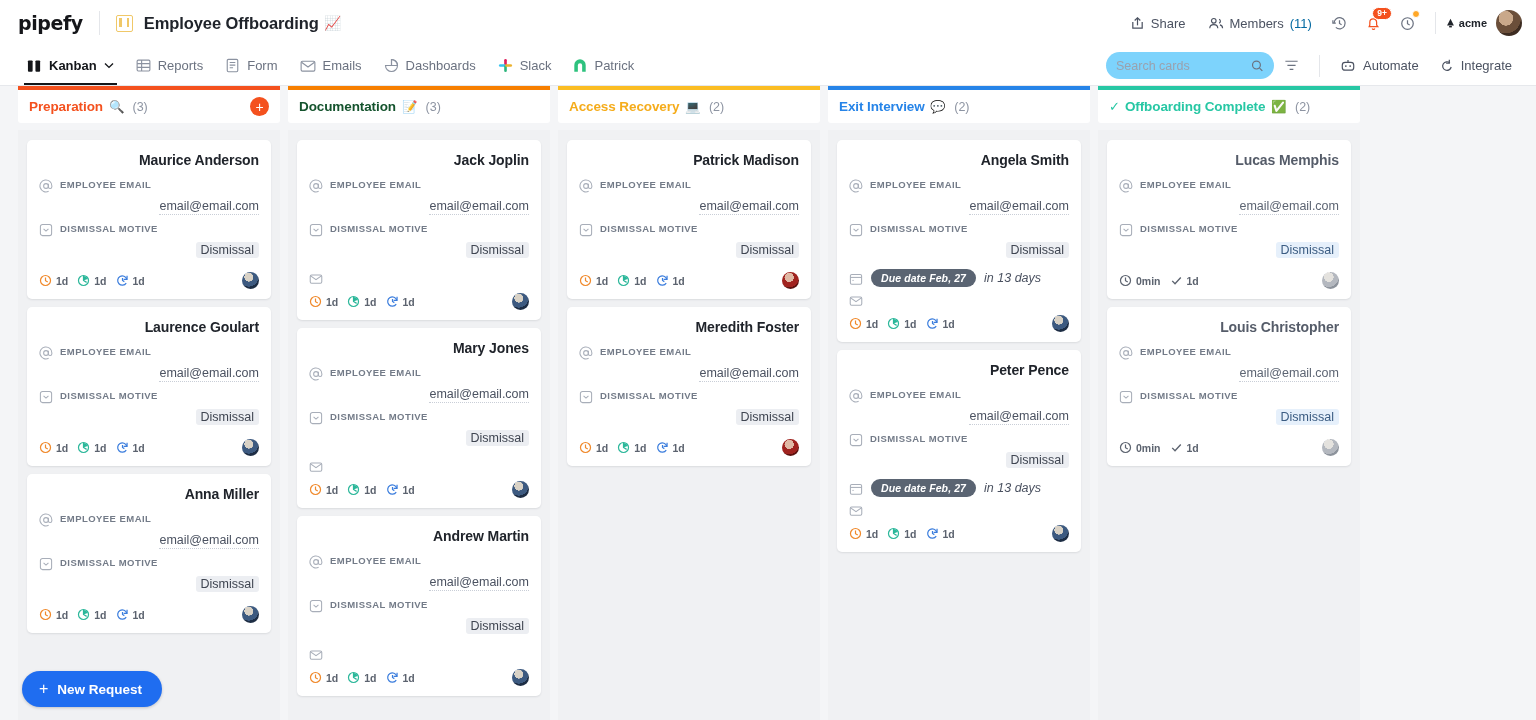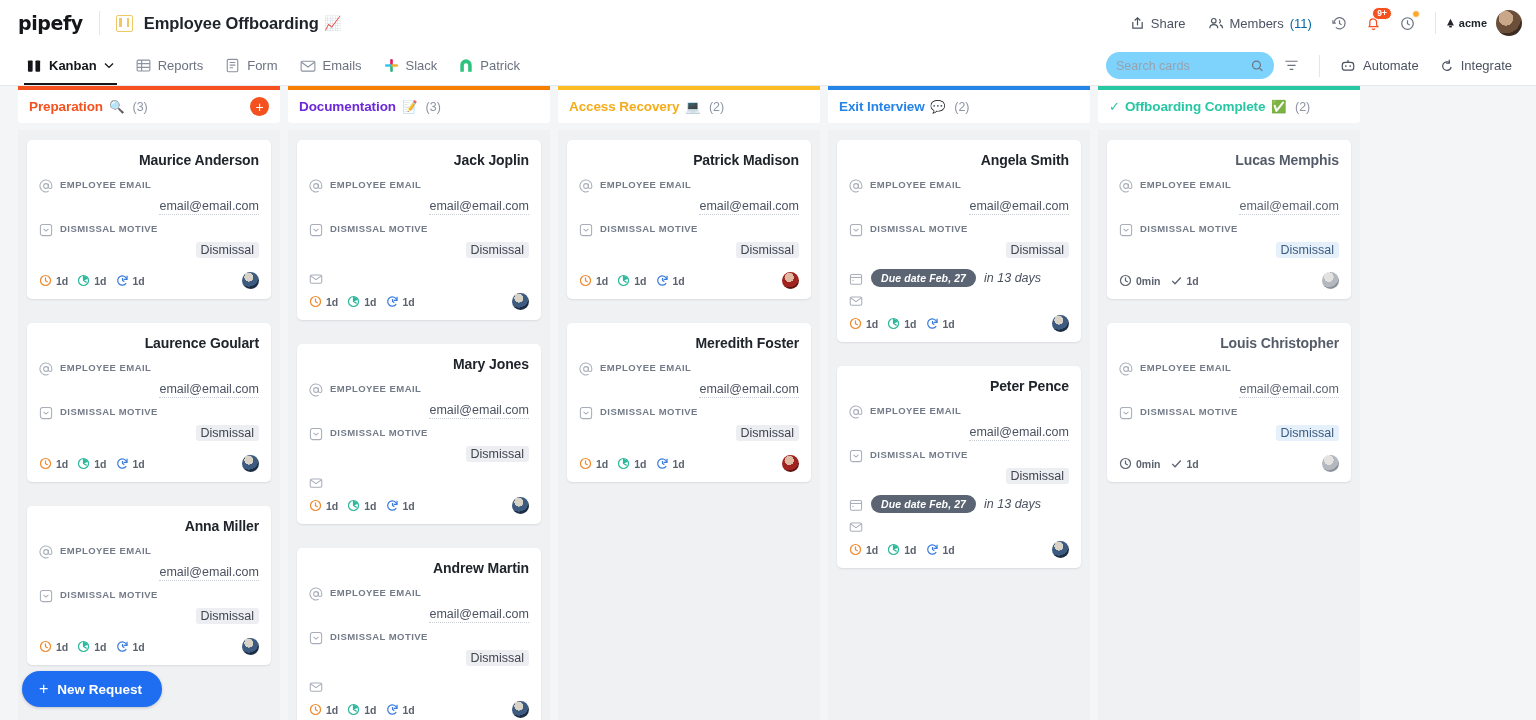--- a/index.html
+++ b/index.html
@@ -225,21 +225,21 @@
     padding: 10px 9px;
     overflow: hidden;
     margin-top: 7px;
   }
 
   
   .card {
     background: #fff;
     border-radius: 5px;
     padding: 12px 12px 10px;
-    margin-bottom: 24px;
+    margin-bottom: 8px;
     box-shadow: 0 1px 2px rgba(22,28,45,0.10);
   }
   .card-title {
     font-size: 14px;
     font-weight: 700;
     color: #20242b;
     margin-bottom: 10px;
     letter-spacing: -0.1px;
   }
   .card.done .card-title { color: #555c69; font-weight: 600; }
@@ -437,20 +437,27 @@
   </div>
 
   <div class="nav-item">
     <svg width="16" height="14" viewBox="0 0 17 14" fill="none" stroke="#8b92a0" stroke-width="1.2">
       <rect x="1.2" y="2" width="14.6" height="10.4" rx="1.4"></rect>
         <path d="m1.6 3 6.9 5 6.9-5"></path>
     </svg>
     <span>Emails</span>
   </div>
 
+  <div class="nav-item">
+    <svg width="15" height="15" viewBox="0 0 16 16" fill="none" stroke="#8b92a0" stroke-width="1.2">
+      <path d="M8 8V1.6A6.4 6.4 0 1 1 1.6 8z"></path>
+        <path d="M8 1.6A6.4 6.4 0 0 1 14.4 8H8z"></path>
+    </svg>
+    <span>Dashboards</span>
+  </div>
 
   <div class="nav-item">
     <svg width="15" height="15" viewBox="0 0 16 16">
       <rect x="6.6" y="1" width="2.8" height="7.4" rx="1.4" fill="#e01e5a"></rect>
       <rect x="1" y="6.6" width="7.4" height="2.8" rx="1.4" fill="#36c5f0"></rect>
       <rect x="6.6" y="7.6" width="2.8" height="7.4" rx="1.4" fill="#2eb67d"></rect>
       <rect x="7.6" y="6.6" width="7.4" height="2.8" rx="1.4" fill="#ecb22e"></rect>
     </svg>
     <span>Slack</span>
   </div>
@@ -615,21 +622,21 @@
                 <path d="M7 4.2V7l2 1.2"></path>
               </svg>
               <span>1d</span>
             </span>
             <span class="card-avatar av-blue"></span>
           </div></div>
       </div>
     </div>
     <div class="column">
       <div class="col-head" style="border-top-color: rgb(247, 127, 0);">
-        <span class="col-title" style="color:#6d28d9">Documentation</span>
+        <span class="col-title" style="color:#14532d">Documentation</span>
         <span class="col-emoji">📝</span>
         <span class="col-count">(3)</span>
       </div>
       <div class="col-body">
         <div class="card"><div class="card-title">Jack Joplin</div><div class="field-row">
             <svg class="fld-icon" viewBox="0 0 16 16" fill="none" stroke="#a8aeb9" stroke-width="1.2">
               <circle cx="8" cy="8" r="2.7"></circle>
               <path d="M10.7 5.3v3.6a2 2 0 0 0 4 0V8A6.8 6.8 0 1 0 11 14"></path>
             </svg>
             <span class="fld-label">EMPLOYEE EMAIL</span>

